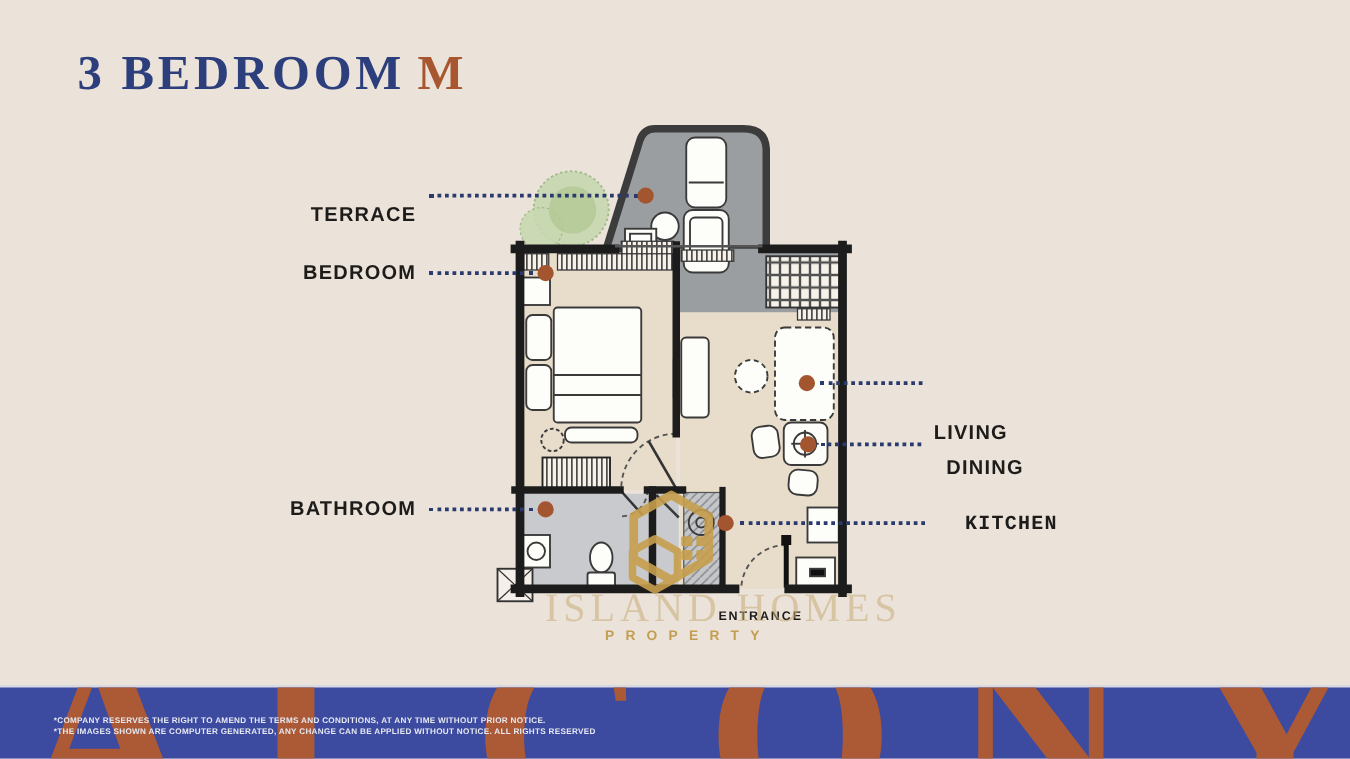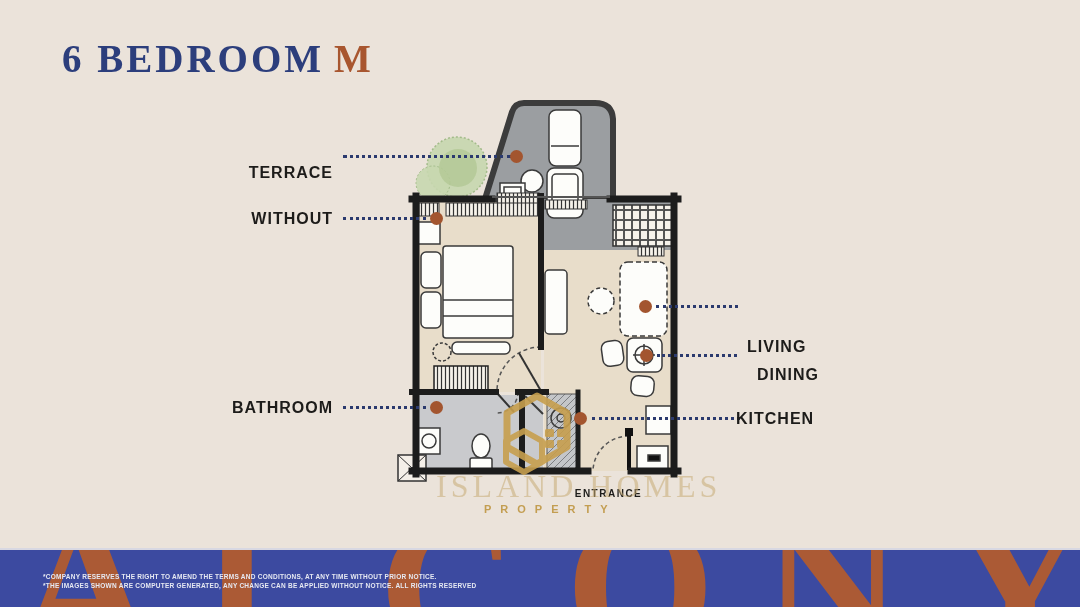--- a/index.html
+++ b/index.html
@@ -24,21 +24,21 @@
   .leader{ position:absolute; z-index:3; height:0; border-top:3px dotted #2b3a6e; }
   .mdot{
     position:absolute; z-index:4; width:13px; height:13px; border-radius:50%;
     background:#a3552f;
   }
   .lbl-terrace{ right:747px; top:148px;margin-top:16px; }
   .lbl-bedroom{ right:747px; top:210px; }
   .lbl-bathroom{ right:747px; top:399px; }
   .lbl-living{ left:747px; top:298px;margin-top:40px; }
   .lbl-dining{ left:747px; top:366px;margin-left:10px; }
-  .lbl-kitchen{ left:736px; top:410px; }
+  .lbl-kitchen{ left:772px; top:410px;font-family:Liberation Mono, monospace; }
   .lbl-entrance{ left:560px; top:488px; width:97px; text-align:center; letter-spacing:1.5px; font-size:10px;}
   .ld-terrace{ left:343px; width:168px; top:155px; }
   .ld-bedroom{ left:343px; width:83px;  top:217px; }
   .ld-bathroom{ left:343px; width:83px; top:406px; }
   .ld-living{ left:656px; width:82px; top:305px; }
   .ld-dining{ left:657px; width:80px; top:354px; }
   .ld-kitchen{ left:592px; width:148px; top:417px; }
   .dot-terrace{ left:510px; top:150px; }
   .dot-bedroom{ left:430px; top:212px; }
   .dot-bathroom{ left:430px; top:401px; }
@@ -72,21 +72,21 @@
     font-size:6.5px; line-height:8.5px; letter-spacing:0.25px;
     font-weight:600; color:#e6e9f2; white-space:nowrap;
   }
 </style>
 </head>
 <body>
 
 <div id="stage">
 
   <div class="title">
-    <span>6 BEDROOM</span><span class="suffix">M</span>
+    <span>3 BEDROOM</span><span class="suffix">M</span>
   </div>
 
   <svg class="plan" width="1080" height="607" viewBox="0 0 1080 607">
     <defs>
       <pattern id="comb" width="4" height="14" patternUnits="userSpaceOnUse">
         <rect width="4" height="14" fill="#f6f2ea"></rect>
         <line x1="1.5" y1="0" x2="1.5" y2="14" stroke="#333" stroke-width="1.2"></line>
       </pattern>
       <pattern id="grid8" width="8" height="10" patternUnits="userSpaceOnUse">
         <rect width="8" height="10" fill="#f6f2ea"></rect>
@@ -197,21 +197,21 @@
       <line x1="541" y1="196" x2="541" y2="347" stroke-width="6"></line>
       <line x1="412" y1="392" x2="496" y2="392" stroke-width="6"></line>
       <line x1="518" y1="392" x2="546" y2="392" stroke-width="6"></line>
       <line x1="522" y1="392" x2="522" y2="471" stroke-width="6"></line>
       <line x1="578" y1="392" x2="578" y2="471" stroke-width="5"></line>
     </g>
     <line x1="492" y1="197" x2="610" y2="197" stroke="#555" stroke-width="2"></line>
   </svg>
 
   <div class="lbl lbl-terrace">TERRACE</div>
-  <div class="lbl lbl-bedroom">WITHOUT</div>
+  <div class="lbl lbl-bedroom">BEDROOM</div>
   <div class="lbl lbl-bathroom">BATHROOM</div>
   <div class="lbl lbl-living">LIVING</div>
   <div class="lbl lbl-dining">DINING</div>
   <div class="lbl lbl-kitchen">KITCHEN</div>
   <div class="lbl lbl-entrance">ENTRANCE</div>
 
   <div class="leader ld-terrace"></div>
   <div class="leader ld-bedroom"></div>
   <div class="leader ld-bathroom"></div>
   <div class="leader ld-living"></div>

